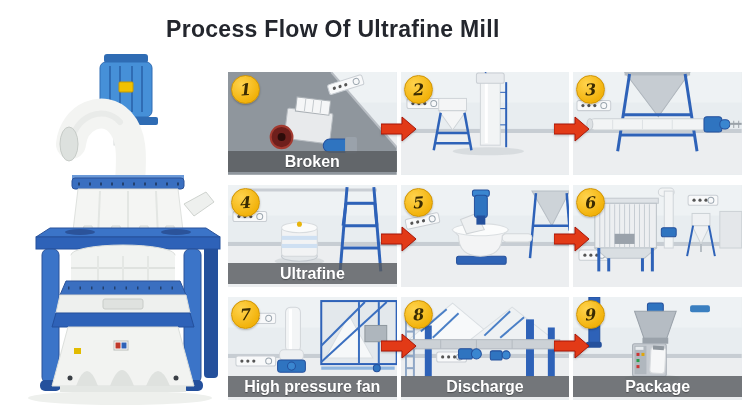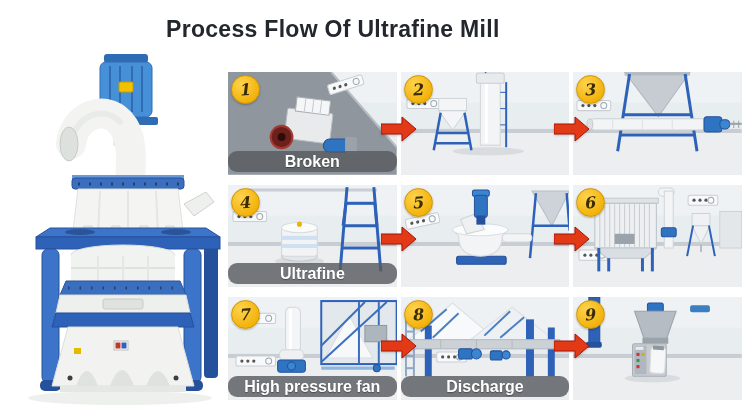--- a/index.html
+++ b/index.html
@@ -16,21 +16,21 @@
   .scene{position:absolute;inset:0;}
   .scene svg{width:100%;height:100%;display:block;}
   .badge{position:absolute;left:3px;top:3px;width:27px;height:27px;border-radius:50%;
          background:radial-gradient(circle at 35% 30%, #ffd34d, var(--badge,#f2b20a) 72%);
          border:1px solid #cf9404;display:flex;align-items:center;justify-content:center;
          box-shadow:0 1px 2px rgba(0,0,0,.25);}
   .badge i{font-family:"DejaVu Serif",serif;font-style:italic;font-weight:bold;
            font-size:16px;color:#3a2b02;transform:rotate(-4deg);}
   .band{position:absolute;left:0;right:0;bottom:3px;height:21px;line-height:21px;
         background:var(--label-band,rgba(88,91,95,.82));color:#fff;text-align:center;
-        font-size:16px;font-weight:bold;text-shadow:0 1px 1px rgba(0,0,0,.35);border-radius:9px;}
+        font-size:16px;font-weight:bold;text-shadow:0 1px 1px rgba(0,0,0,.35);}
   .arrow{position:absolute;width:36px;height:26px;z-index:5;filter:drop-shadow(0 1px 1px rgba(0,0,0,.2));}
 </style>
 </head>
 <body>
 
 <div class="stage">
 
   <h1 class="title">Process Flow Of Ultrafine Mill</h1>
 
   <div class="machine">
@@ -462,20 +462,21 @@
             <rect x="69" y="55" width="3" height="3" fill="#e0a50a"></rect>
     <g transform="rotate(3 85 62)">
               <rect x="78" y="50" width="15" height="25" rx="3" fill="#f6f7f8" stroke="#d8dbde"></rect>
               <rect x="80" y="48" width="11" height="4" fill="#8f979e"></rect>
             </g>
           </svg>
         </div>
     <span class="badge">
           <i>9</i>
         </span>
+    <figcaption class="band">Package</figcaption>
   </figure>
       <div class="arrow" style="left: 153px; top: 44px;"><svg viewBox="0 0 36 26" width="36" height="26">
           <polygon points="0,8 21,8 21,1 35,13 21,25 21,18 0,18" fill="var(--arrow,#e23a17)" stroke="#a81507" stroke-width="1"></polygon>
         </svg></div>
       <div class="arrow" style="left: 326px; top: 44px;"><svg viewBox="0 0 36 26" width="36" height="26">
           <polygon points="0,8 21,8 21,1 35,13 21,25 21,18 0,18" fill="var(--arrow,#e23a17)" stroke="#a81507" stroke-width="1"></polygon>
         </svg></div>
       <div class="arrow" style="left: 153px; top: 154px;"><svg viewBox="0 0 36 26" width="36" height="26">
           <polygon points="0,8 21,8 21,1 35,13 21,25 21,18 0,18" fill="var(--arrow,#e23a17)" stroke="#a81507" stroke-width="1"></polygon>
         </svg></div>

